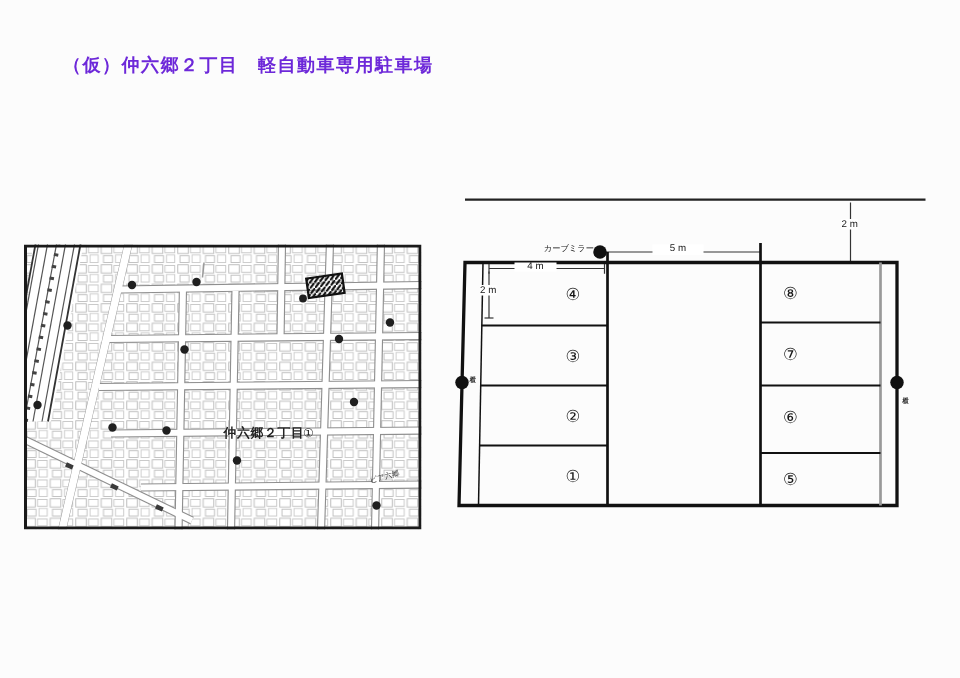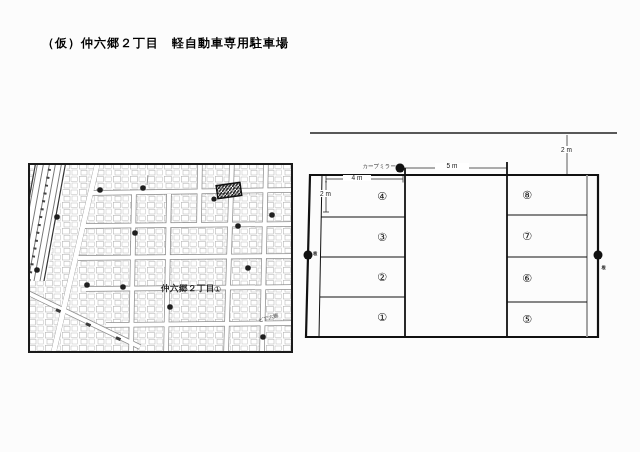--- a/index.html
+++ b/index.html
@@ -5,29 +5,29 @@
   html,body{margin:0;padding:0;}
   body{
     width:640px;height:452px;position:relative;overflow:hidden;
     background:#fcfcfc;
     font-family:"Liberation Sans","DejaVu Sans",sans-serif;
     color:#1a1a1a;
   }
   .page{position:absolute;inset:0;}
   .doc-title{
     position:absolute;left:42px;top:35px;
-    font-size:12px;font-weight:bold;letter-spacing:1px;color:#000000;
+    font-size:12px;font-weight:bold;letter-spacing:1px;color:#6d28d9;
     white-space:nowrap;
   }
   .doc-location{
     position:absolute;left:317px;top:68px;
     font-size:9.5px;font-weight:bold;letter-spacing:0.6px;color:#161616;
     white-space:nowrap;
   }
-  .map-wrap{position:absolute;left:28px;top:163px;width:265px;height:190px;}
+  .map-wrap{position:absolute;left:16px;top:163px;width:265px;height:190px;}
   .diagram-wrap{position:absolute;left:300px;top:110px;width:330px;height:250px;}
   .map-wrap svg,.diagram-wrap svg{position:absolute;left:0;top:0;}
   .ovl{position:absolute;color:#161616;background:#fff;line-height:1.05;}
   .lbl-mirror{left:40px;top:54px;width:56px;font-size:5.5px;text-align:right;background:transparent;letter-spacing:0;}
   .lbl-5m{left:135px;top:53px;width:34px;font-size:6.5px;text-align:center;}
   .lbl-4m{left:43px;top:64.5px;width:28px;font-size:6.5px;text-align:center;}
   .lbl-2m-depth{left:20px;top:80px;width:11px;font-size:6.5px;line-height:7px;text-align:center;}
   .lbl-2m-road{left:261px;top:36px;width:11px;font-size:6.5px;line-height:7px;text-align:center;}
   .lbl-sign{font-size:4.5px;background:transparent;writing-mode:vertical-rl;text-orientation:upright;letter-spacing:0;color:#222;}
   .sign-left{left:12px;top:137px;height:20px;}

